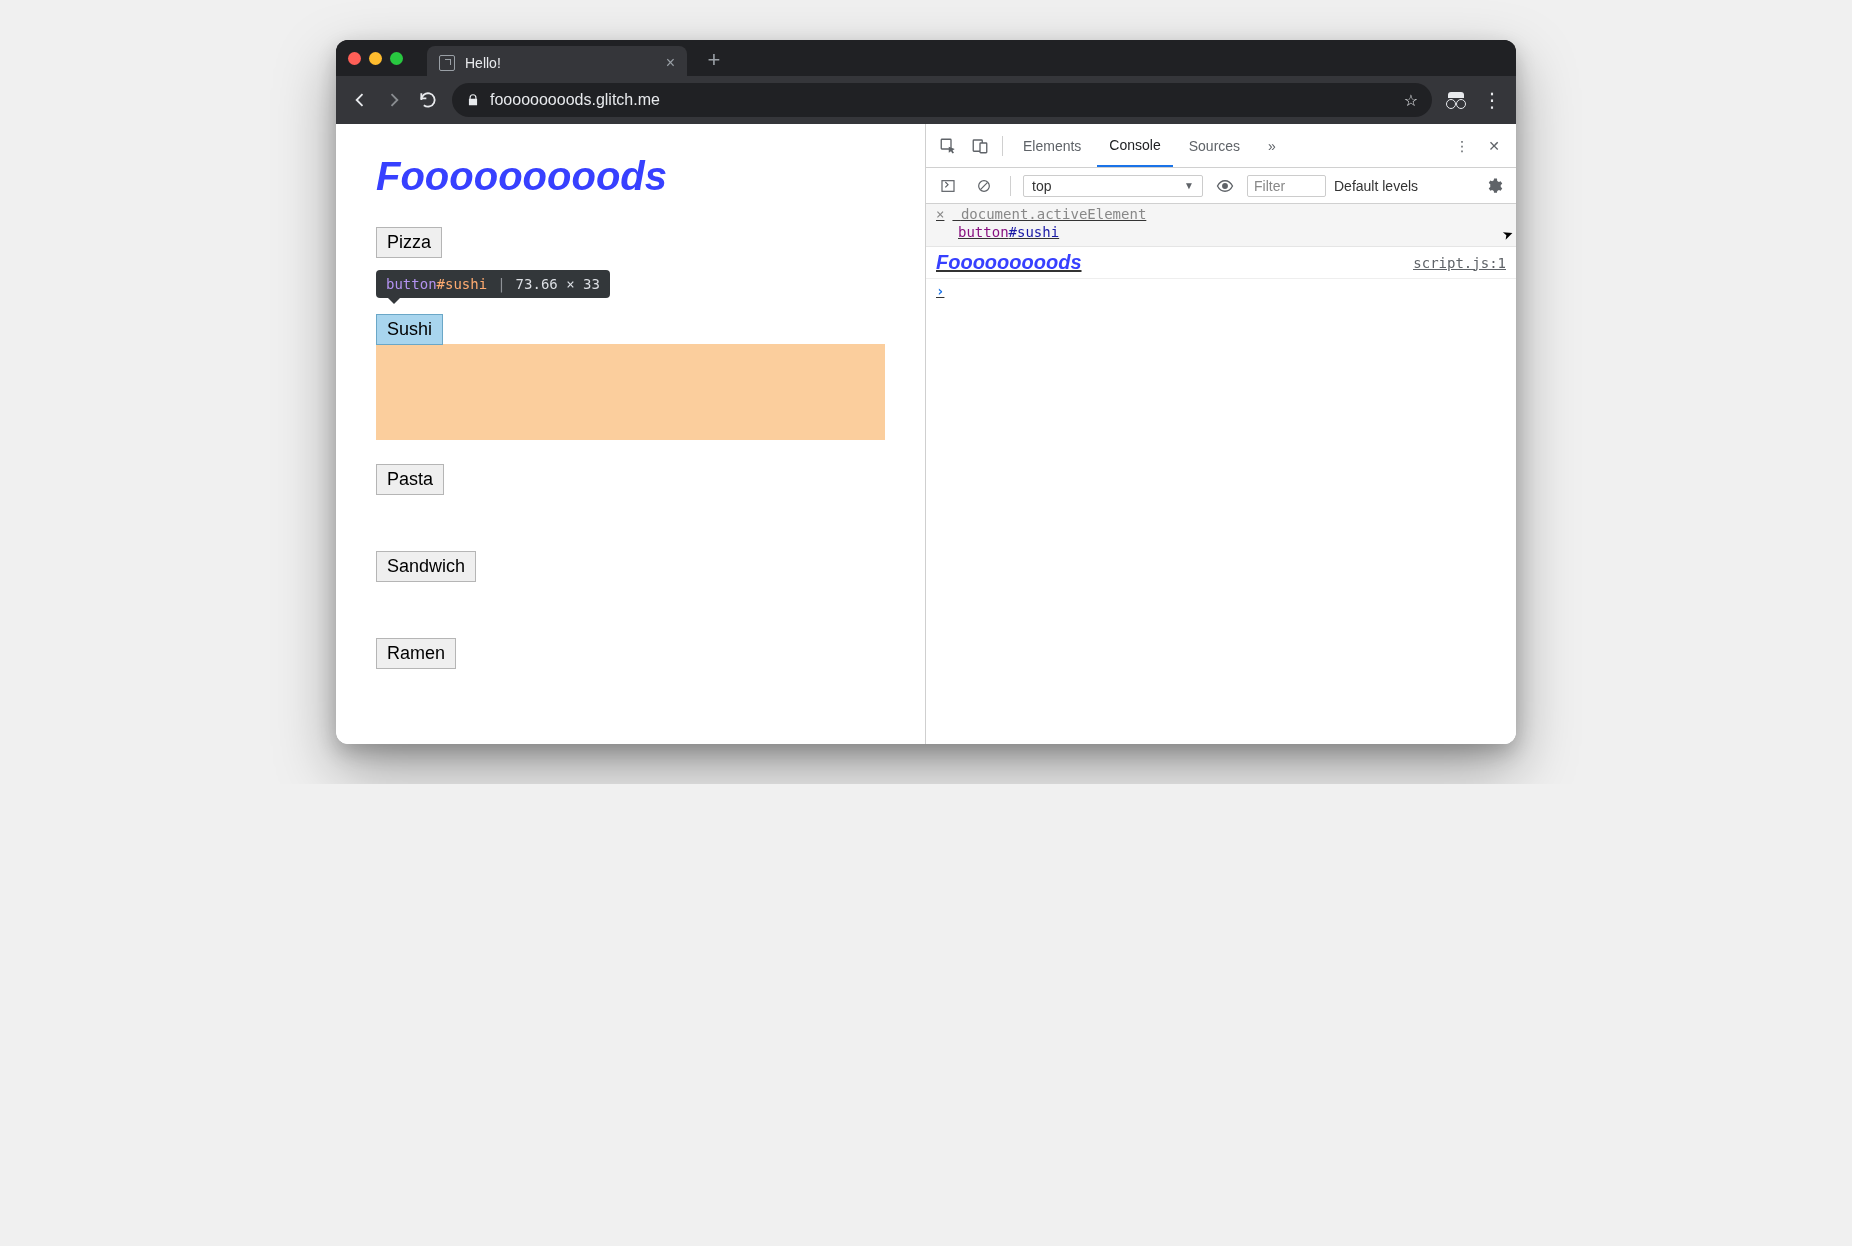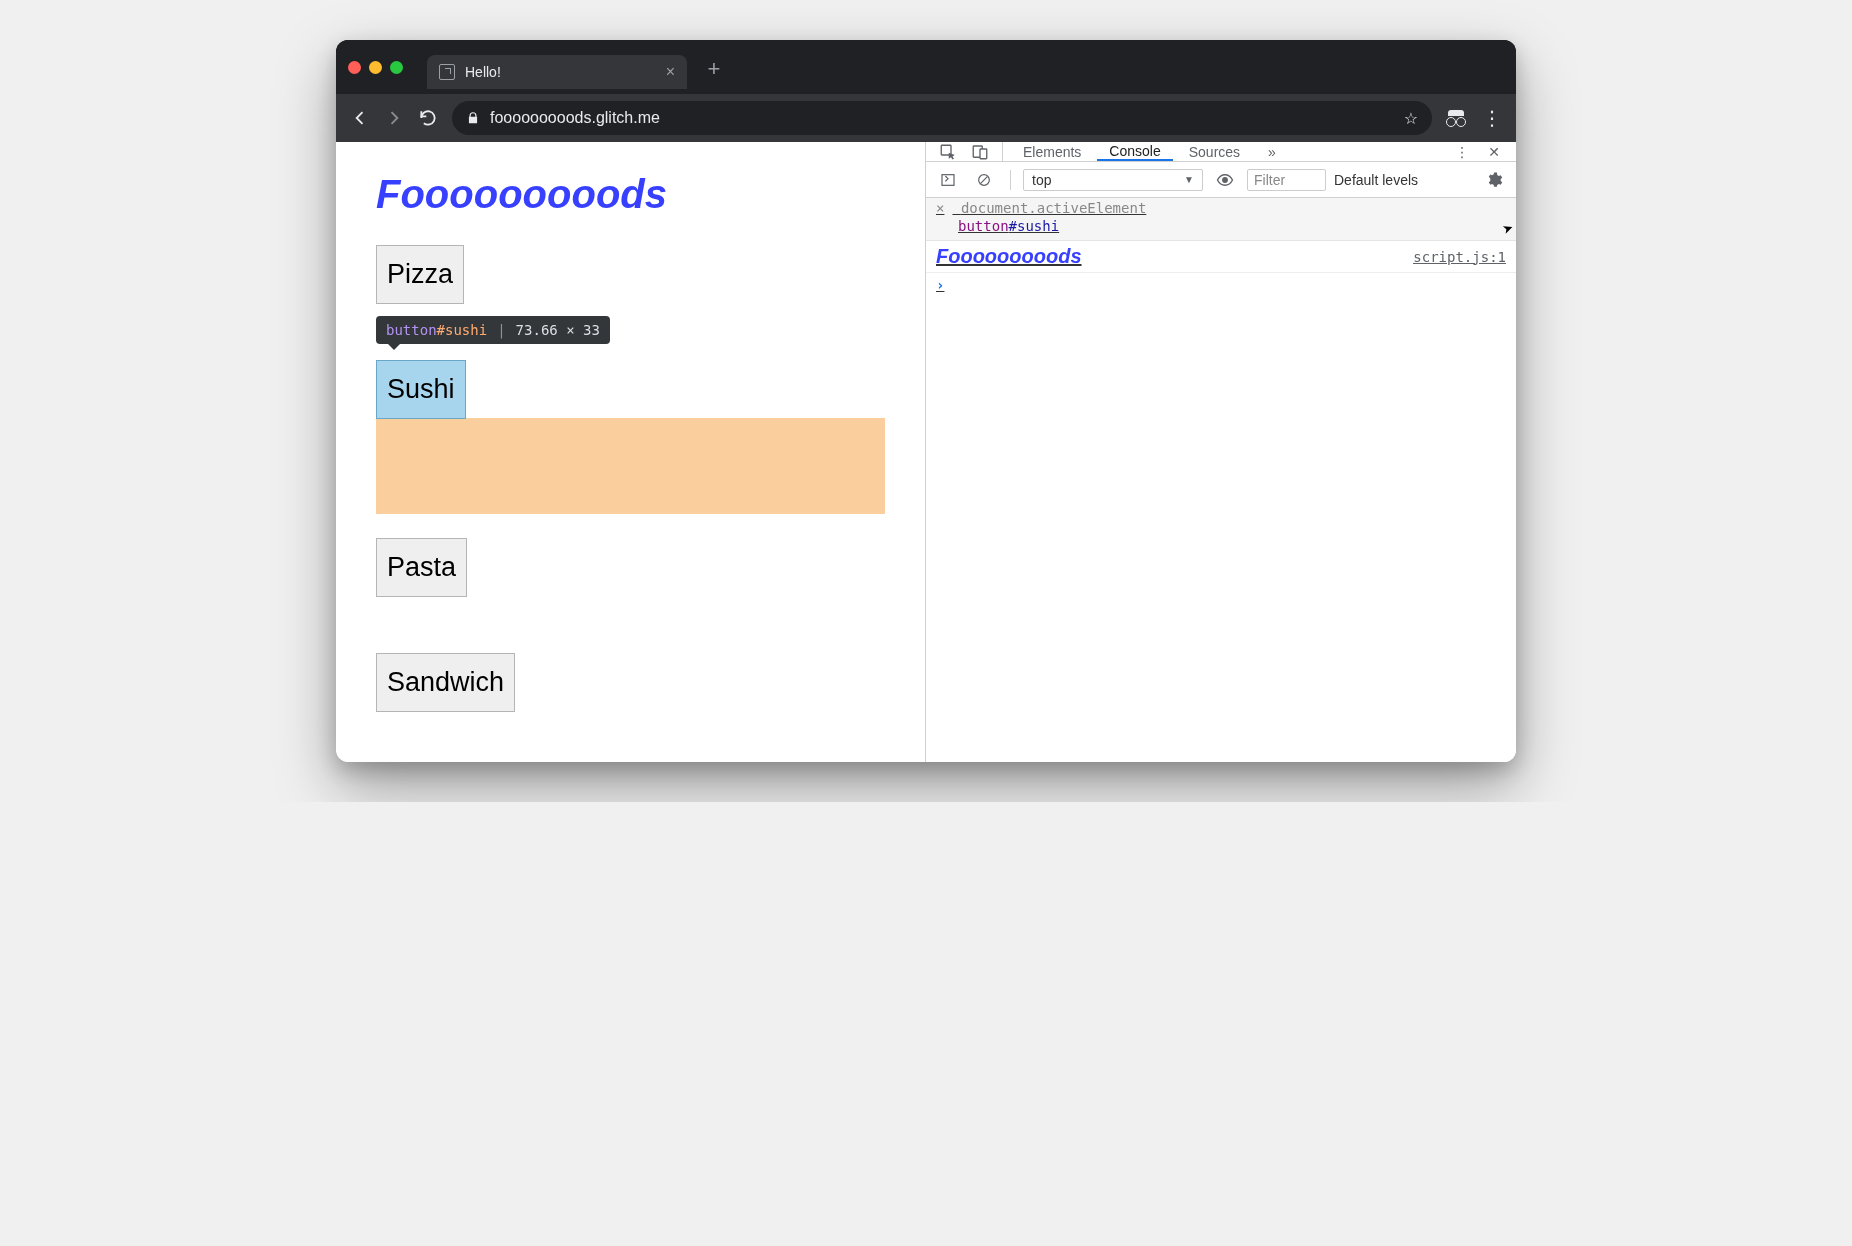--- a/index.html
+++ b/index.html
@@ -14,21 +14,21 @@
     .window {
       width: 1180px;
       background: #202124;
       border-radius: 12px;
       box-shadow: 0 25px 60px rgba(0,0,0,0.35), 0 8px 20px rgba(0,0,0,0.2);
       overflow: hidden;
     }
     
     .tabbar {
       background: #202124;
-      height: 54px;
+      height: 36px;
       display: flex;
       align-items: center;
       padding: 0 12px;
       gap: 8px;
     }
     .traffic-lights { display: flex; gap: 8px; margin-right: 16px; }
     .tl { width: 13px; height: 13px; border-radius: 50%; }
     .tl.red { background: #ff5f57; }
     .tl.yellow { background: #febc2e; }
     .tl.green { background: #28c840; }
@@ -120,25 +120,25 @@
     }
     .page h1 {
       font-style: italic;
       font-weight: 800;
       color: #3740ff;
       font-size: 40px;
       margin-bottom: 28px;
     }
     .food-btn {
       display: block;
-      font-size: 27px;
+      font-size: 18px;
       font-family: inherit;
       background: #efefef;
       border: 1px solid #b5b5b5;
-      padding: 13px 10px;
+      padding: 4px 10px;
       margin-bottom: 56px;
       cursor: pointer;
     }
     .food-btn.highlighted {
       background: #a8d5ee;
       border: 1px solid #6aa7c7;
       position: relative;
       z-index: 2;
       margin-bottom: 0;
     }
@@ -186,21 +186,21 @@
       background: #fff;
       display: flex;
       flex-direction: column;
       font-size: 14px;
       color: #333;
     }
     .dt-tabs {
       display: flex;
       align-items: center;
       border-bottom: 1px solid #d0d0d0;
-      height: 20px;
+      height: 44px;
       padding: 0 8px;
       gap: 4px;
     }
     .dt-action {
       width: 28px; height: 28px;
       display: flex; align-items:center; justify-content:center;
       color: #5f6368; cursor:pointer;
       border-radius:4px;
     }
     .dt-divider { width:1px; height:20px; background:#d0d0d0; margin: 0 4px; }

